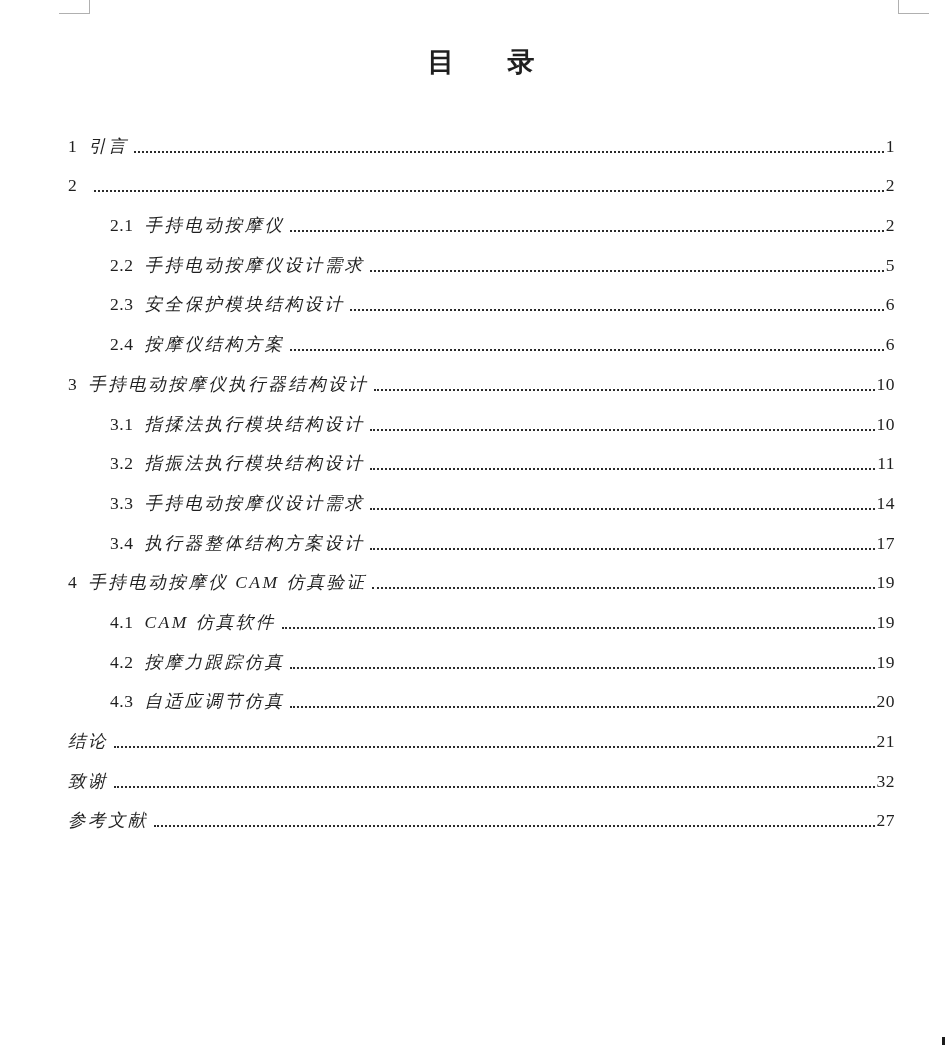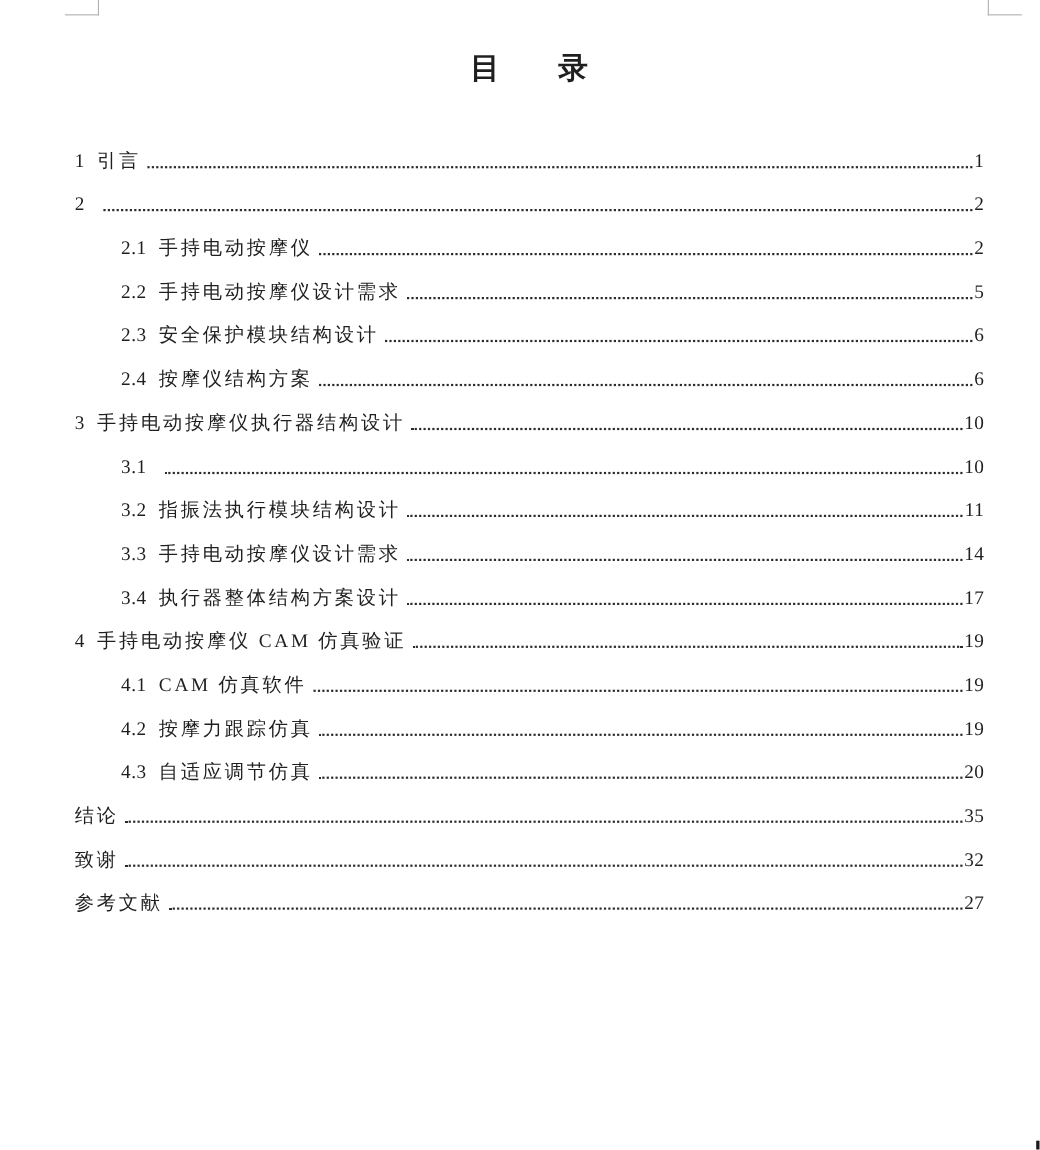--- a/index.html
+++ b/index.html
@@ -81,20 +81,21 @@
     text-align: center;
   }
   .toc-number {
     letter-spacing: 0.5px;
     margin-right: 11px;
     white-space: nowrap;
   }
   .toc-label {
     letter-spacing: 2.5px;
     white-space: nowrap;
+    font-style: italic;
   }
   .dot-leader {
     flex: 1;
     border-bottom: 2px dotted #2b2b2b;
     margin: 0 2px 3px 6px;
     min-width: 10px;
   }
   .toc-page {
     white-space: nowrap;
     letter-spacing: 0.5px;
@@ -150,20 +151,21 @@
     <span class="toc-page">6</span>
   </div>
       <div class="toc-row level-1">
     <span class="toc-number">3</span>
     <span class="toc-label">手持电动按摩仪执行器结构设计</span>
     <span class="dot-leader"></span>
     <span class="toc-page">10</span>
   </div>
       <div class="toc-row level-2">
     <span class="toc-number">3.1</span>
+    <span class="toc-label">指揉法执行模块结构设计</span>
     <span class="dot-leader"></span>
     <span class="toc-page">10</span>
   </div>
       <div class="toc-row level-2">
     <span class="toc-number">3.2</span>
     <span class="toc-label">指振法执行模块结构设计</span>
     <span class="dot-leader"></span>
     <span class="toc-page">11</span>
   </div>
       <div class="toc-row level-2">
@@ -199,21 +201,21 @@
       <div class="toc-row level-2">
     <span class="toc-number">4.3</span>
     <span class="toc-label">自适应调节仿真</span>
     <span class="dot-leader"></span>
     <span class="toc-page">20</span>
   </div>
       <div class="toc-row level-1">
 
     <span class="toc-label">结论</span>
     <span class="dot-leader"></span>
-    <span class="toc-page">35</span>
+    <span class="toc-page">21</span>
   </div>
       <div class="toc-row level-1">
 
     <span class="toc-label">致谢</span>
     <span class="dot-leader"></span>
     <span class="toc-page">32</span>
   </div>
       <div class="toc-row level-1">
 
     <span class="toc-label">参考文献</span>

